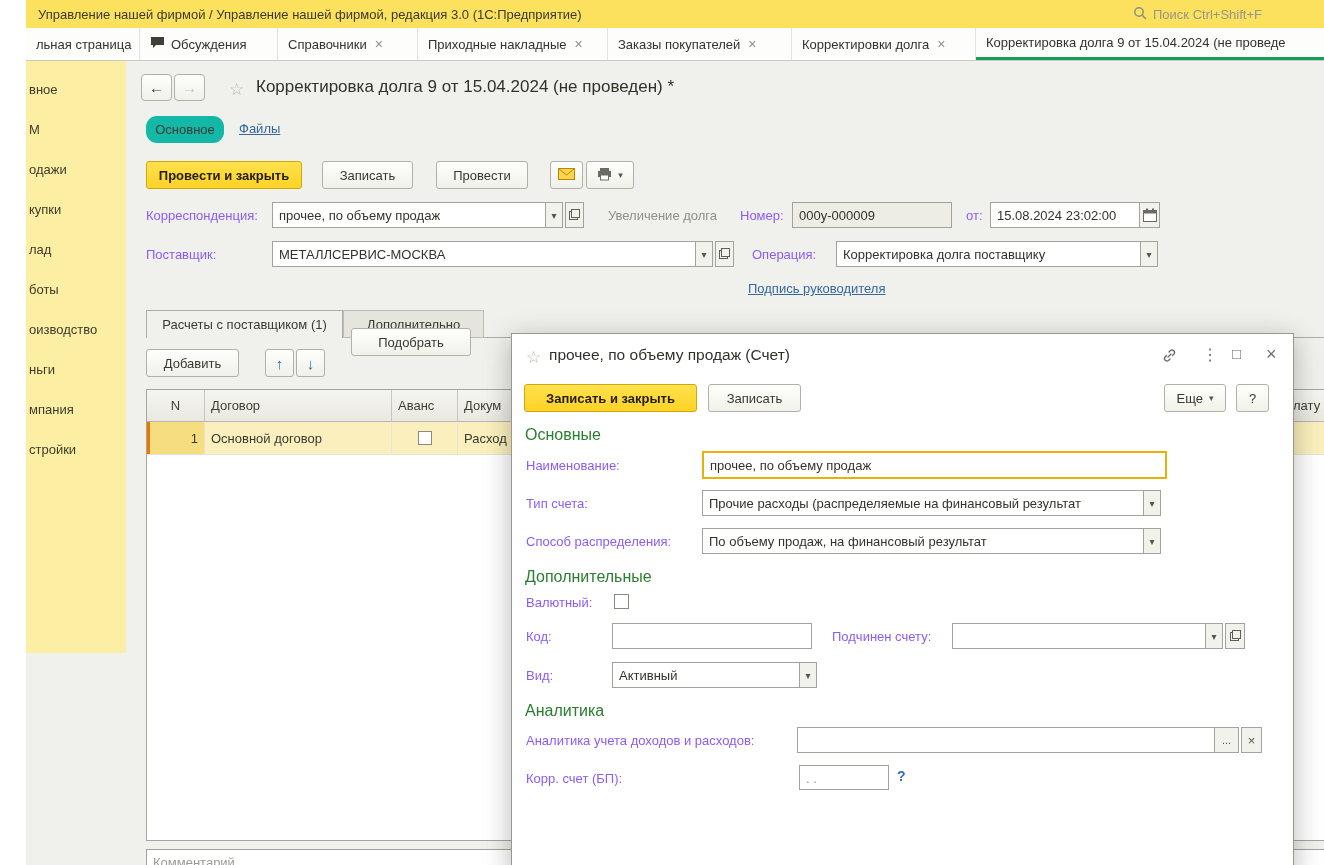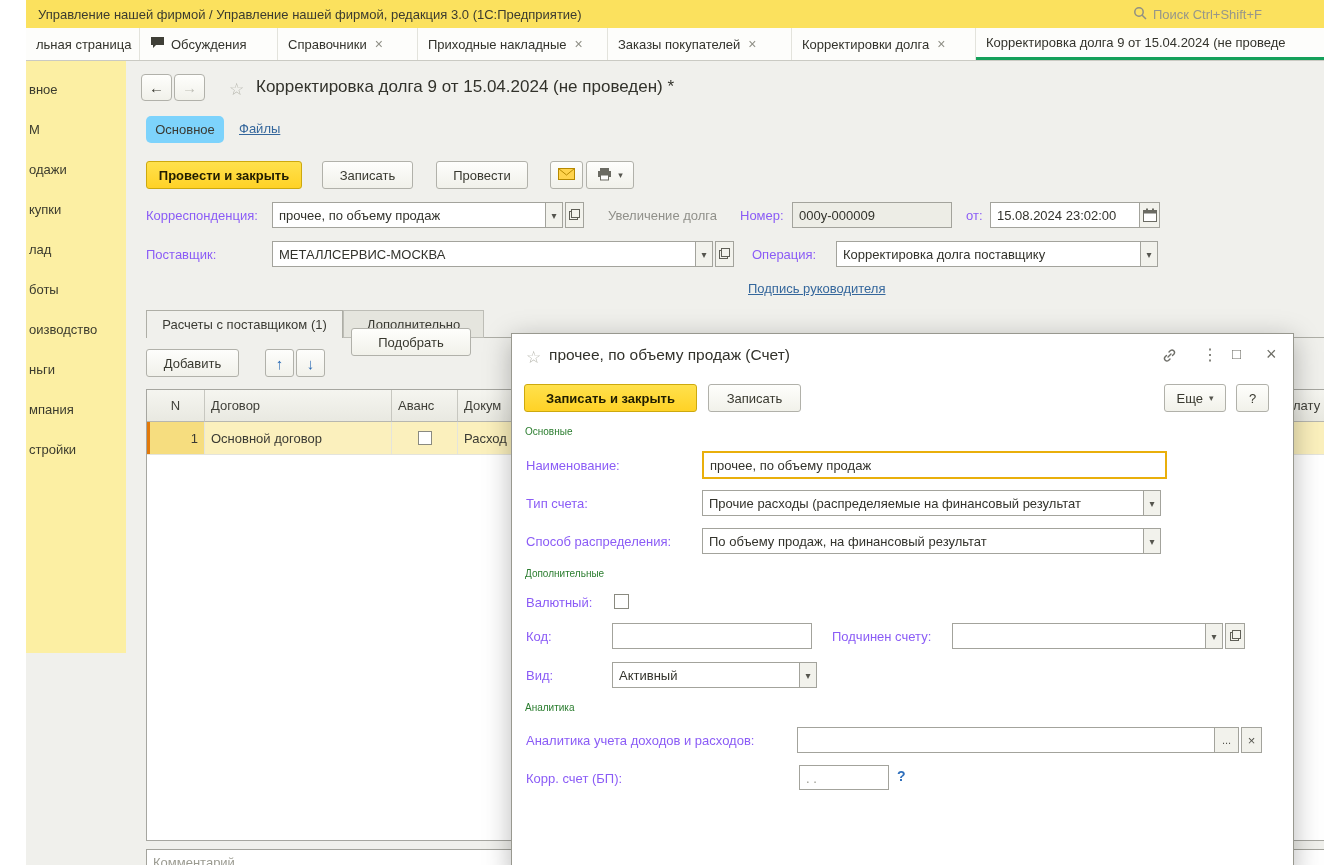--- a/index.html
+++ b/index.html
@@ -37,21 +37,21 @@
   .input .val{padding:12px 6px;display:flex;align-items:center;white-space:nowrap;overflow:hidden;flex:1;}
   .input.readonly{background:#ededE6;}
   .dd{width:17px;border-left:1px solid #a3a39c;background:#f2f2ec;display:flex;align-items:center;justify-content:center;
       color:#55554e;font-size:10px;flex:none;cursor:pointer;}
   .extbtn{border:1px solid #a3a39c;background:#f2f2ec;display:flex;align-items:center;justify-content:center;cursor:pointer;}
   .focused{border:2px solid #e9af0b;}
   .checkbox{width:14px;height:14px;border:1px solid #8a8a80;background:#fff;}
 
   .link{color:#35679c;text-decoration:underline;cursor:pointer;white-space:nowrap;}
   .label{white-space:nowrap;color:#8b5cf6;}
-  .heading-green{color:#2b7d2f;font-size:10px;white-space:nowrap;}
+  .heading-green{color:#2b7d2f;font-size:16px;white-space:nowrap;}
 
   
   .ptab{display:flex;align-items:center;justify-content:center;white-space:nowrap;}
   .ptab.active{background:#f0f0ec;border:1px solid #aeaea6;border-bottom:none;z-index:2;}
   .ptab.inactive{background:#e5e5de;border:1px solid #bdbdb6;}
 
   
   .thead-cell{background:linear-gradient(#f5f5f0,#e9e9e1);border-right:1px solid #c7c7c0;border-bottom:1px solid #b7b7b0;
               display:flex;align-items:center;padding:0 6px;color:#3f3f38;overflow:hidden;white-space:nowrap;}
   .tcell{border-right:1px solid #e4e4dc;display:flex;align-items:center;padding:0 6px;overflow:hidden;white-space:nowrap;}
@@ -148,21 +148,21 @@
 
   <div class="abs btn navbtn" style="left:115px;top:74px;width:31px;height:27px">
     <span>←</span>
   </div>
   <div class="abs btn navbtn" style="left:148px;top:74px;width:31px;height:27px;color:#bdbdb5">
     <span>→</span>
   </div>
   <span class="abs star" style="left:203px;top:79px">☆</span>
   <div class="abs" style="left:230px;top:77px;font-size:17px;color:#32322b">Корректировка долга 9 от 15.04.2024 (не проведен) *</div>
 
-  <div class="abs ptab" style="left:120px;top:116px;width:78px;height:27px;background:#7dd3fc;border-radius:5px">
+  <div class="abs ptab" style="left:120px;top:116px;width:78px;height:27px;background:#14b8a6;border-radius:11px">
     <span>Основное</span>
   </div>
   <span class="abs link" style="left:213px;top:121px">Файлы</span>
 
   <div class="abs btn btn-yellow" style="left:120px;top:161px;width:156px;height:28px">Провести и закрыть</div>
   <div class="abs btn" style="left:296px;top:161px;width:91px;height:28px">Записать</div>
   <div class="abs btn" style="left:410px;top:161px;width:92px;height:28px">Провести</div>
   <div class="abs btn" style="left:524px;top:161px;width:33px;height:28px">
     <span>
       <svg width="17" height="12">

